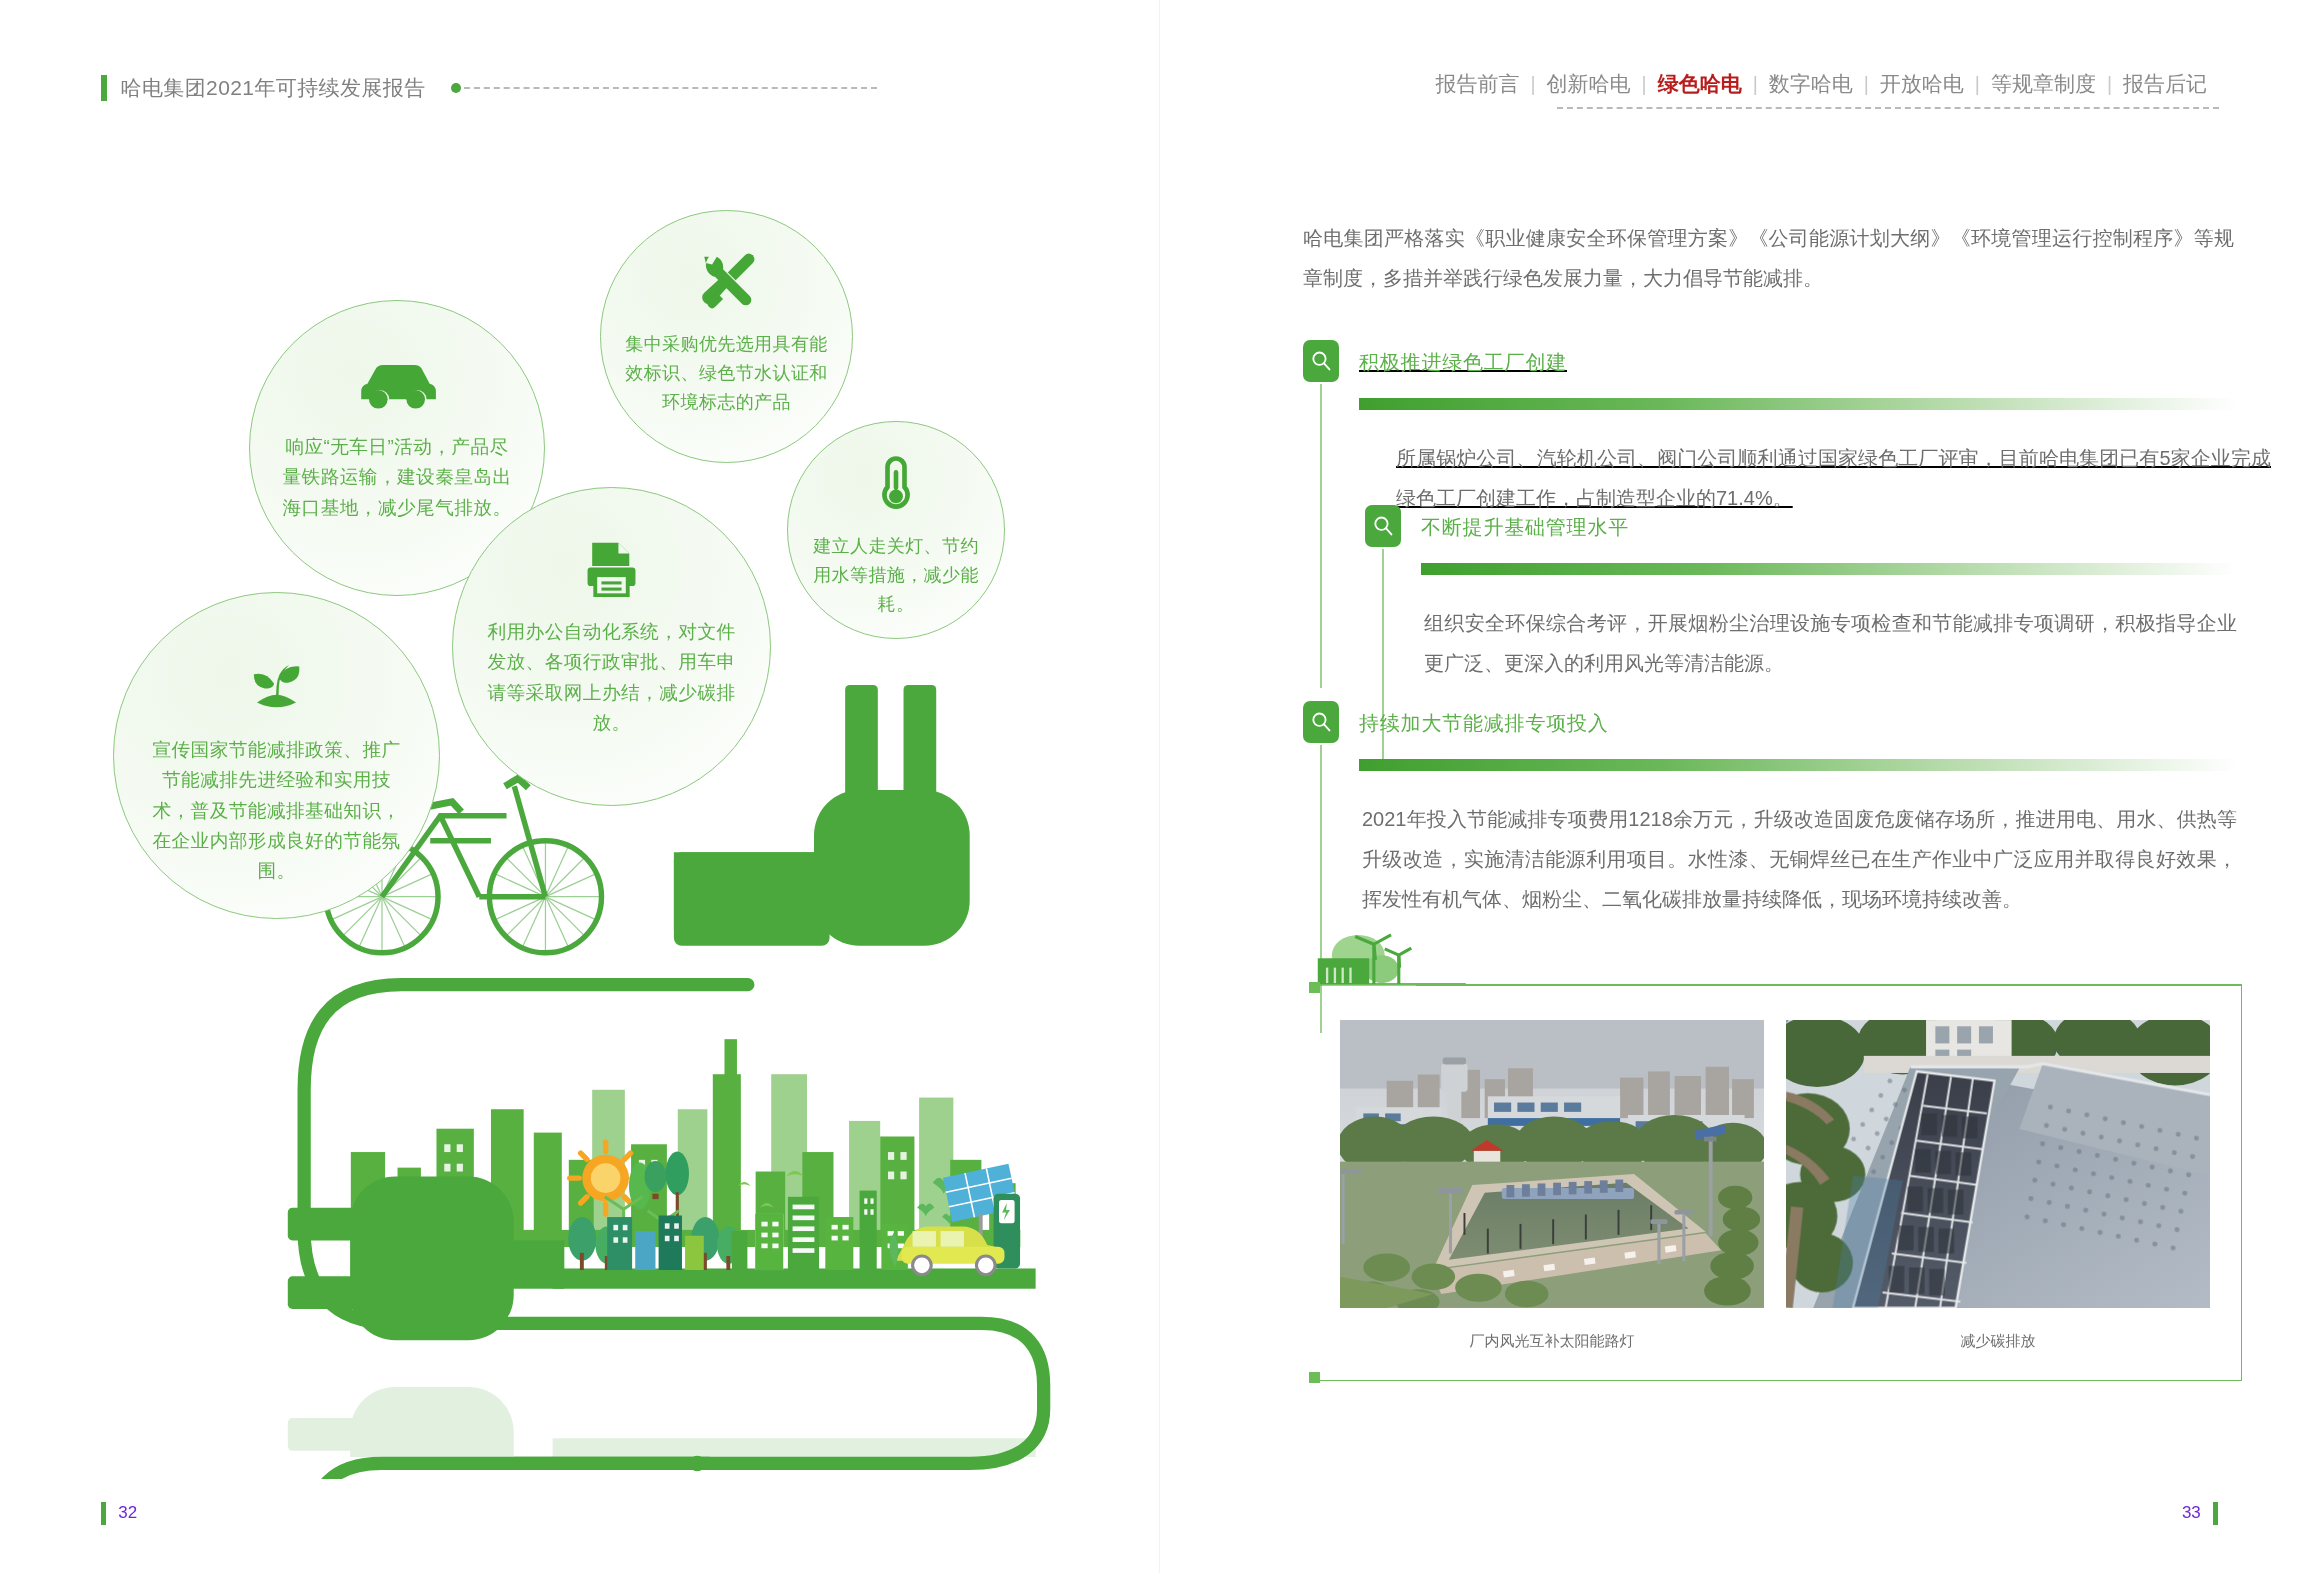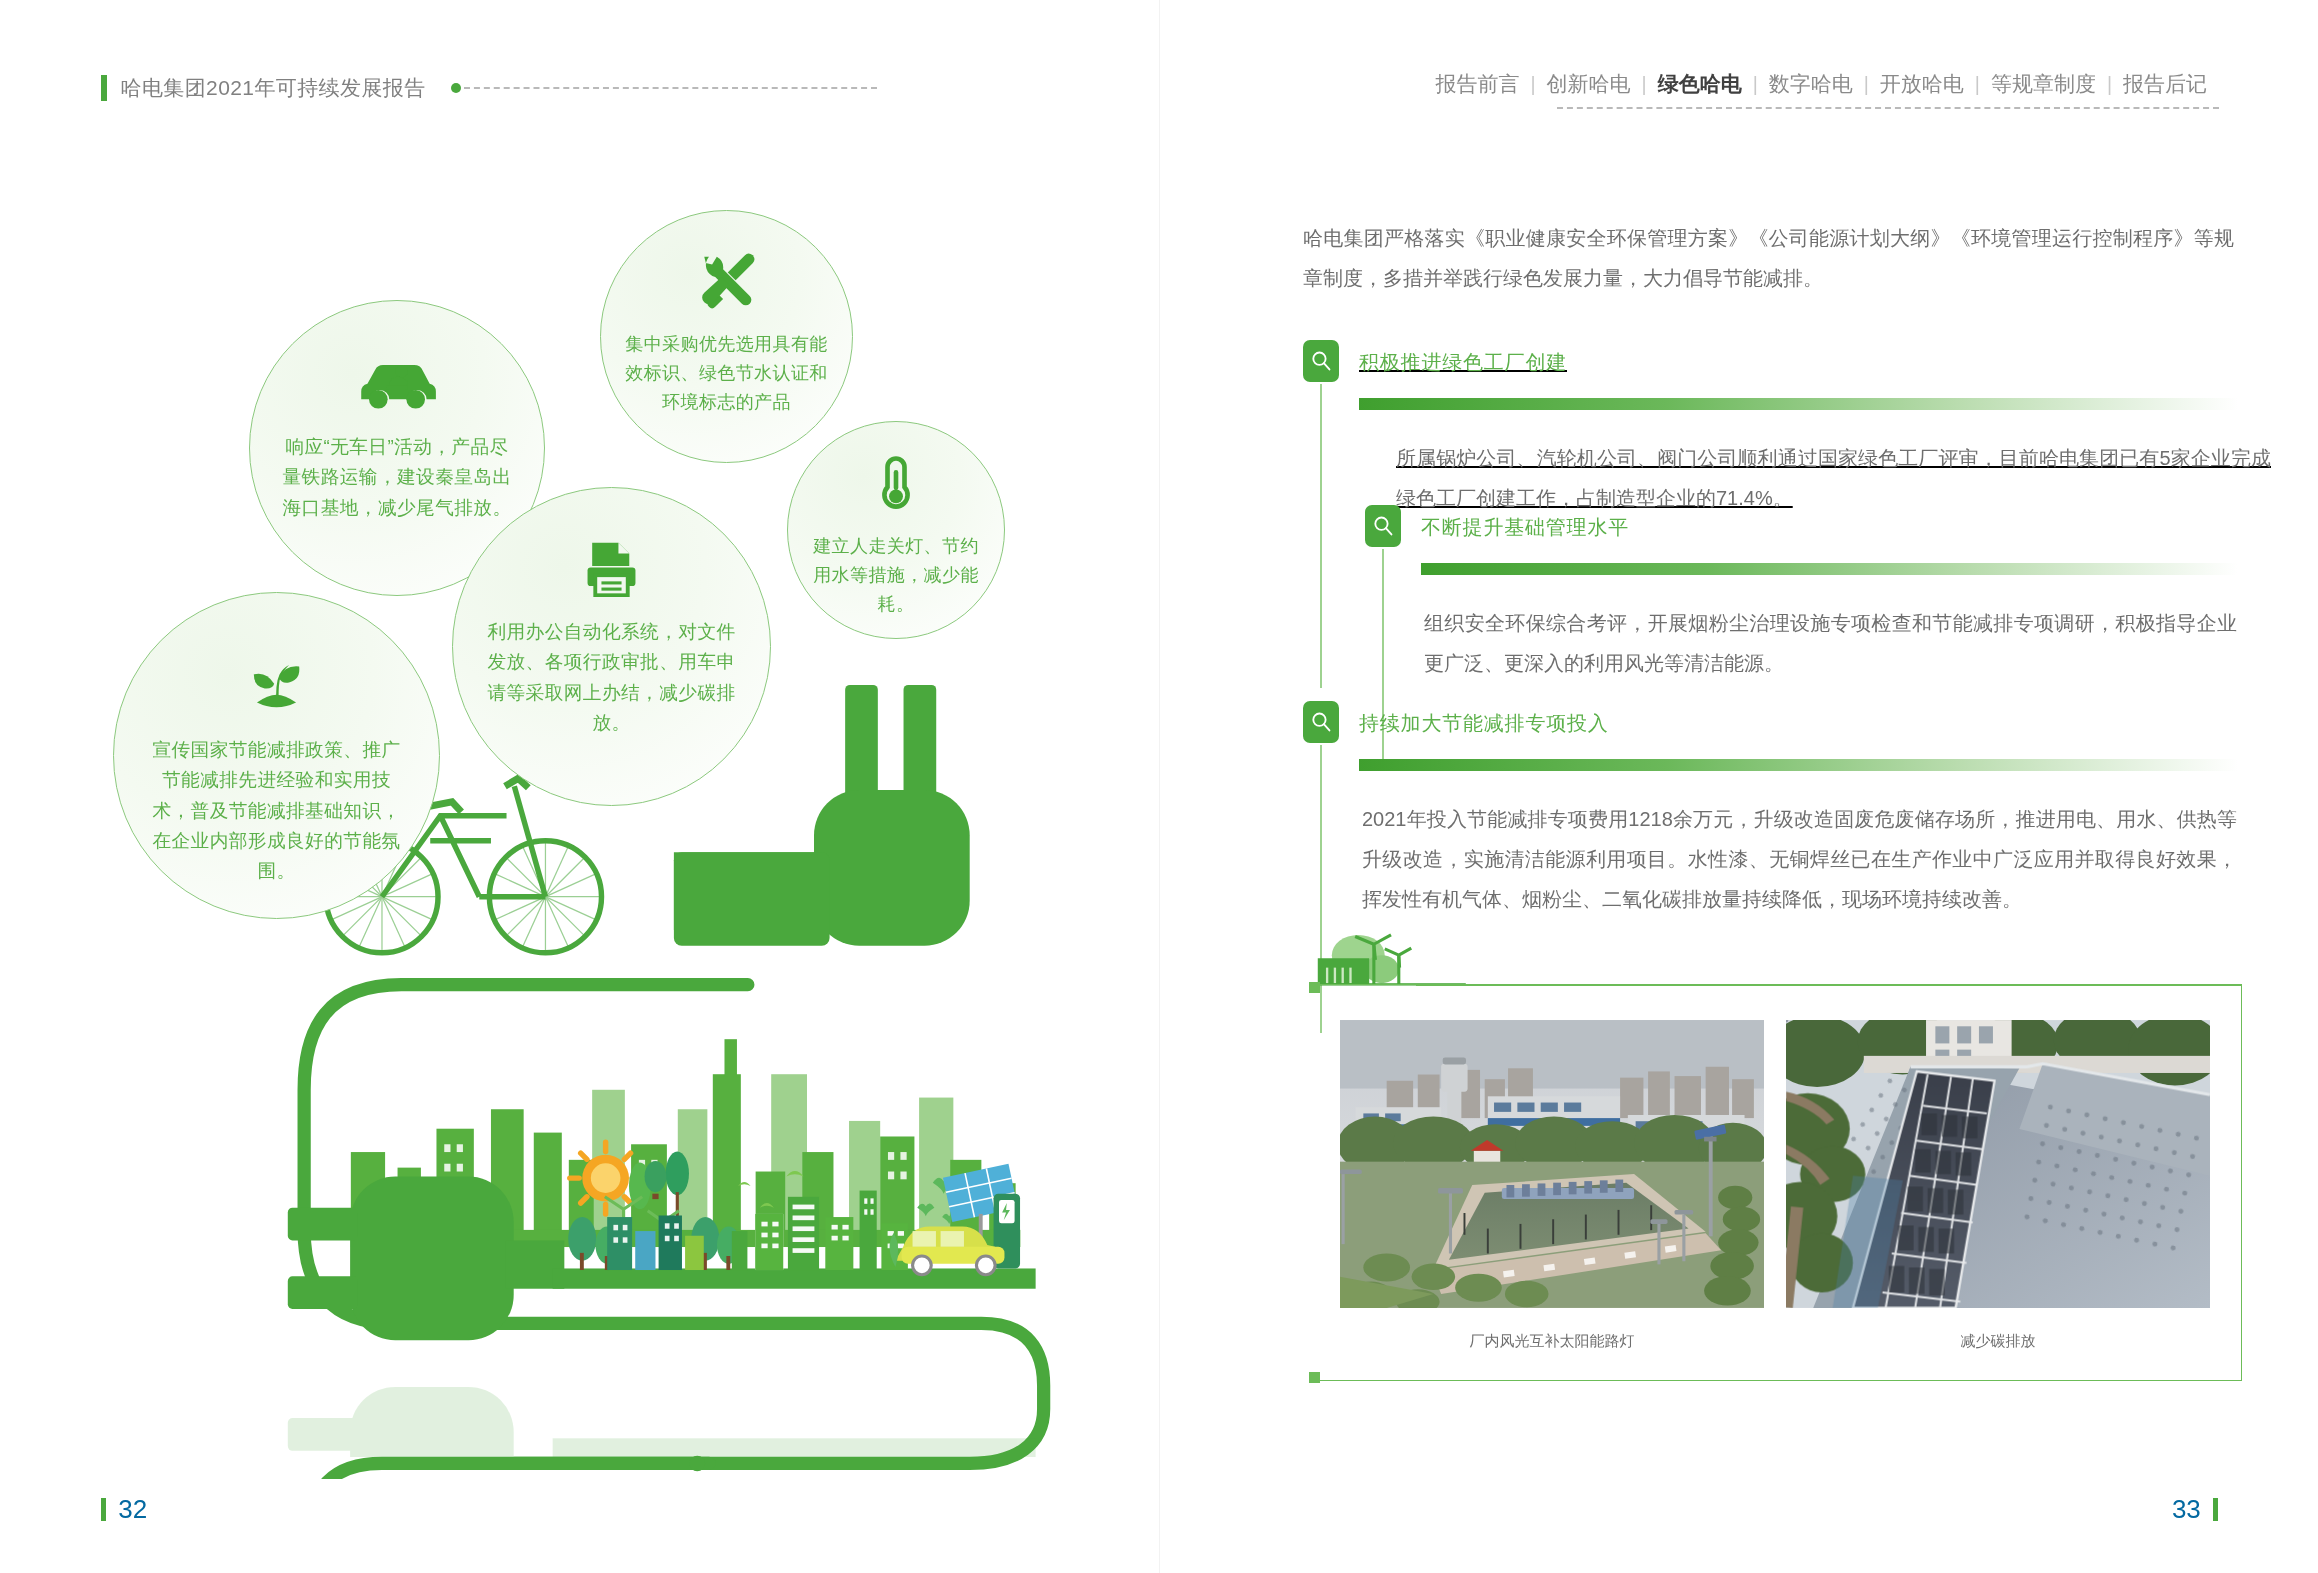--- a/index.html
+++ b/index.html
@@ -25,21 +25,21 @@
   .hdr-dash {
     width: 413px; height: 0; border-top: 2.3px dashed #b9b9b9; margin-left: 3.1px;
   }
 
   .header-nav {
     position: absolute; right: 101px; top: 70px;
     display: flex; align-items: center;
     font-size: 21px; color: #8a8a8a; white-space: nowrap;
   }
   .nav-item { padding: 0 11px; }
-  .nav-item.active { color: #404040; font-weight: bold; }
+  .nav-item.active { color: #b91c1c; font-weight: bold; }
   .nav-sep { color: #c9c9c9; font-size: 19.5px; }
   .hdr-dash-right {
     position: absolute; right: 100px; top: 107px;
     width: 662px; height: 0; border-top: 2.3px dashed #b9b9b9;
   }
 
   
   .spine {
     position: absolute; left: 1159px; top: 0; width: 0.8px; height: 1573px;
     background: #f2f2f2;
@@ -154,21 +154,21 @@
   .caption {
     position: absolute; top: 1332px; font-size: 15px; color: #6e6e6e;
     width: 424px; text-align: center;
   }
   #cap1 { left: 181px; }
   #cap2 { left: 627px; }
 
   
   .pg { position: absolute; bottom: 48px; display: flex; align-items: center; gap: 12.5px; }
   .pg-bar { width: 4.7px; height: 23.4px; background: #4aa83d; }
-  .pg-num { font-size: 26px; color: #0369a1; }
+  .pg-num { font-size: 17px; color: #6d28d9; }
   #pg-left { left: 101px; }
   #pg-right { right: 101px; }
 </style>
 </head>
 <body>
 
 <div class="page">
 
   <div class="header-left">
     <div class="hdr-bar"></div>

